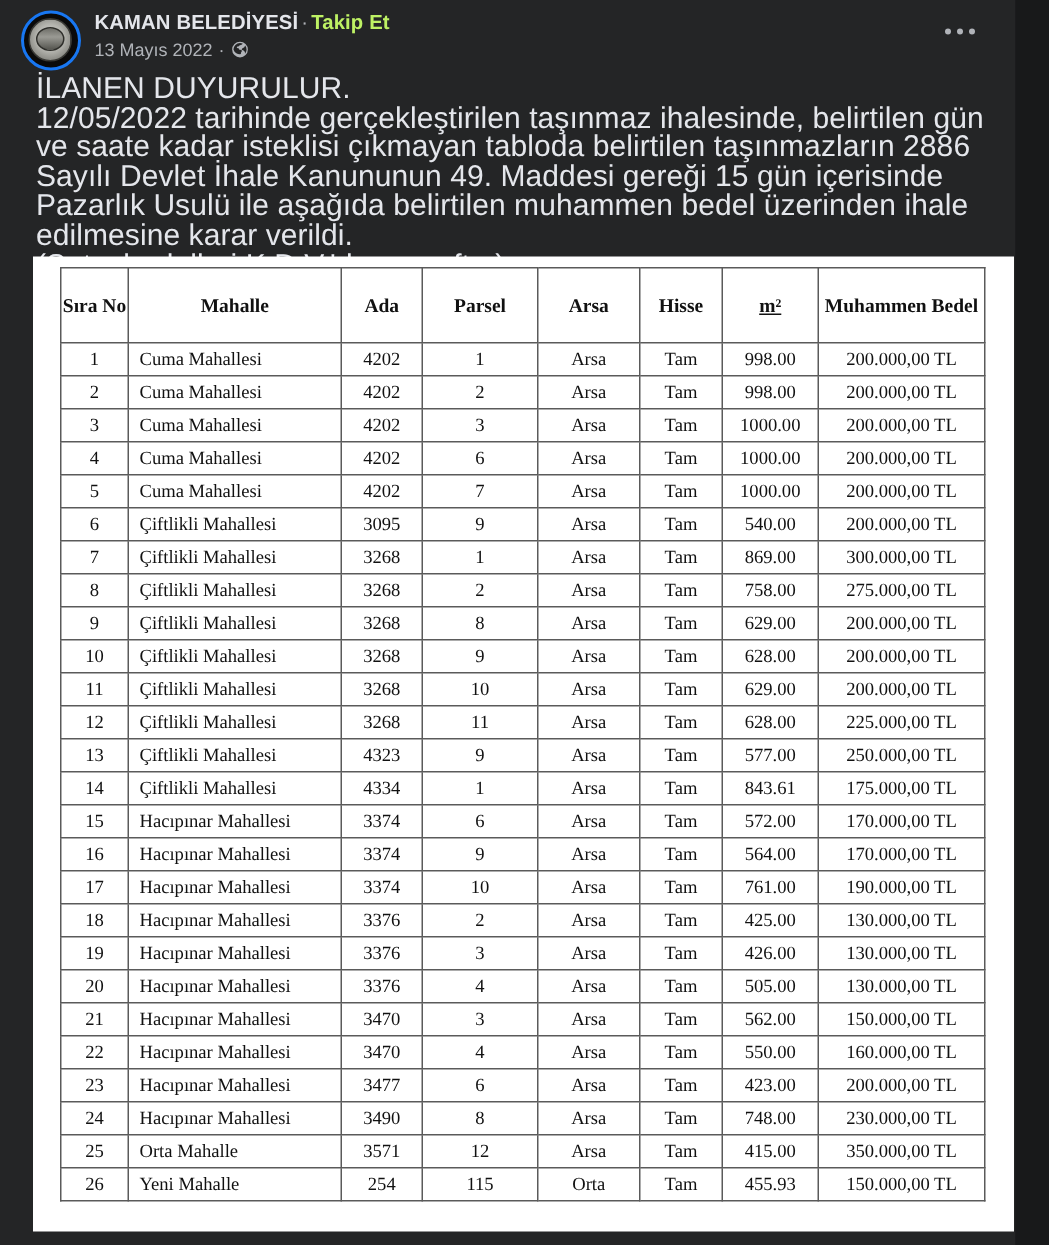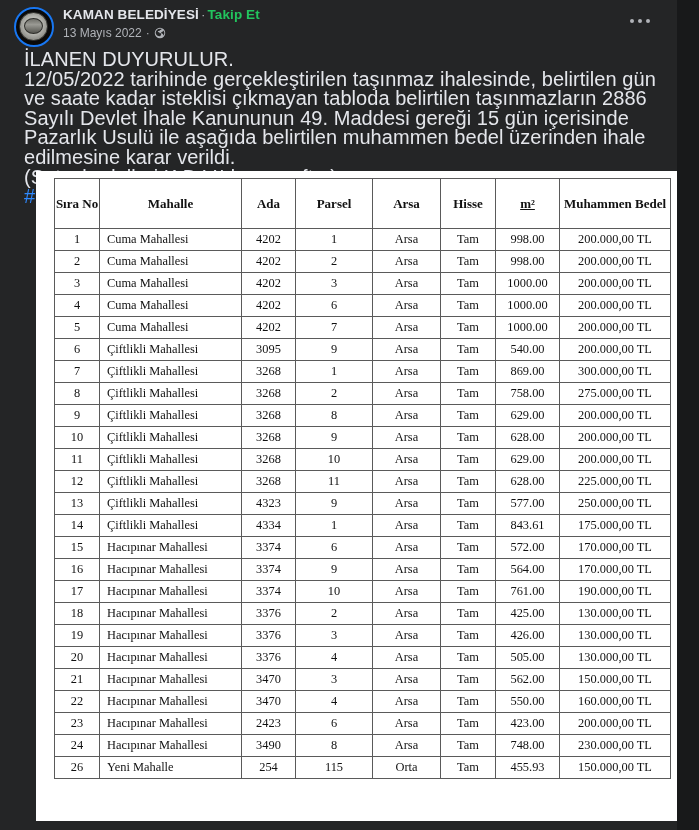--- a/index.html
+++ b/index.html
@@ -82,21 +82,21 @@
     color: #e4e6eb;
     letter-spacing: 0.1px;
     white-space: nowrap;
   }
   .name-line .sep {
     font-weight: normal;
     color: #b0b3b8;
     padding: 0 2px;
   }
   .follow-link {
-    color: #22c55e;
+    color: #bef264;
     font-weight: bold;
     cursor: pointer;
   }
 
   .meta-line {
     margin-top: 4px;
     font-size: 12px;
     color: #b0b3b8;
     display: flex;
     align-items: center;
@@ -138,21 +138,21 @@
     font-size: 20px;
     line-height: 19.6px;
     letter-spacing: 0.05px;
   }
   .post-body p { margin: 0; }
   .hashtag { color: #2e89ff; cursor: pointer; }
 
   
   .table-image {
     position: absolute;
-    left: 36px;
+    left: 22px;
     top: 171px;
     width: 654px;
     height: 650px;
     background: #ffffff;
     overflow: hidden;
   }
 
   table.land {
     position: absolute;
     left: 18px;
@@ -484,36 +484,46 @@
               <td>3470</td>
               <td>4</td>
               <td>Arsa</td>
               <td>Tam</td>
               <td>550.00</td>
               <td>160.000,00 TL</td>
             </tr>
             <tr>
               <td>23</td>
               <td class="mahalle">Hacıpınar Mahallesi</td>
-              <td>2423</td>
+              <td>3477</td>
               <td>6</td>
               <td>Arsa</td>
               <td>Tam</td>
               <td>423.00</td>
               <td>200.000,00 TL</td>
             </tr>
             <tr>
               <td>24</td>
               <td class="mahalle">Hacıpınar Mahallesi</td>
               <td>3490</td>
               <td>8</td>
               <td>Arsa</td>
               <td>Tam</td>
               <td>748.00</td>
               <td>230.000,00 TL</td>
+            </tr>
+            <tr>
+              <td>25</td>
+              <td class="mahalle">Orta Mahalle</td>
+              <td>3571</td>
+              <td>12</td>
+              <td>Arsa</td>
+              <td>Tam</td>
+              <td>415.00</td>
+              <td>350.000,00 TL</td>
             </tr>
             <tr>
               <td>26</td>
               <td class="mahalle">Yeni Mahalle</td>
               <td>254</td>
               <td>115</td>
               <td>Orta</td>
               <td>Tam</td>
               <td>455.93</td>
               <td>150.000,00 TL</td>

